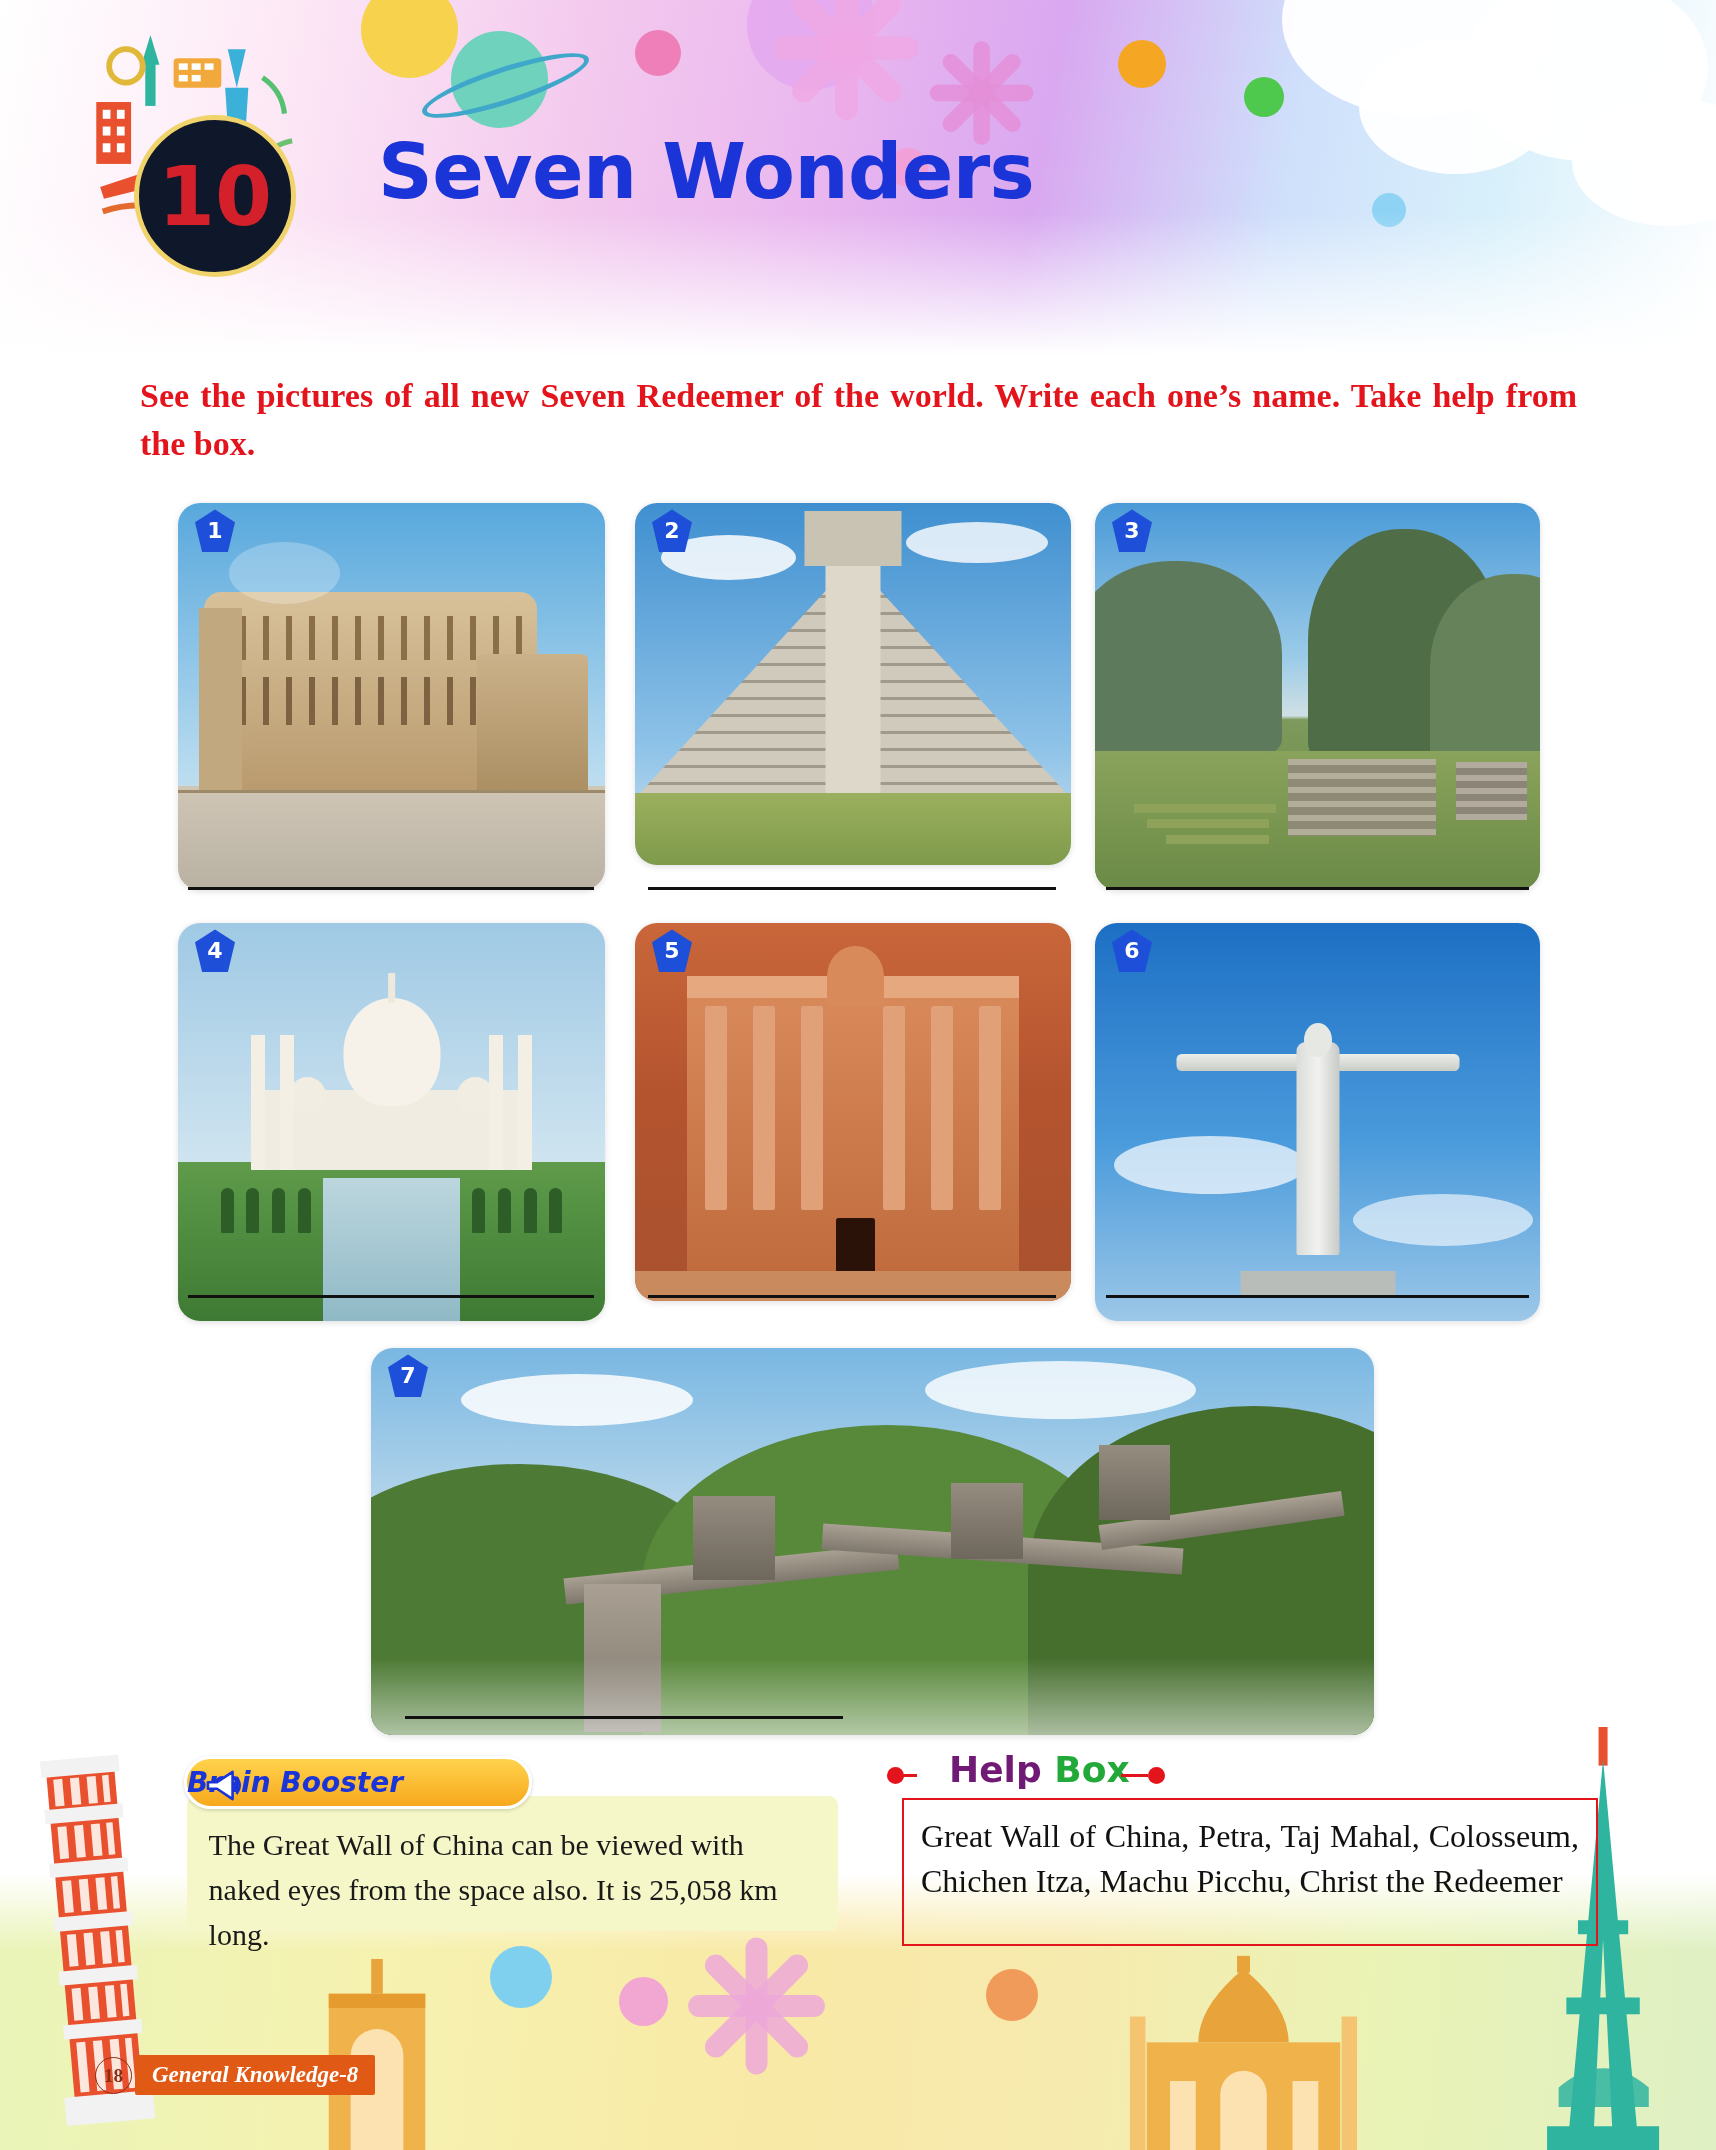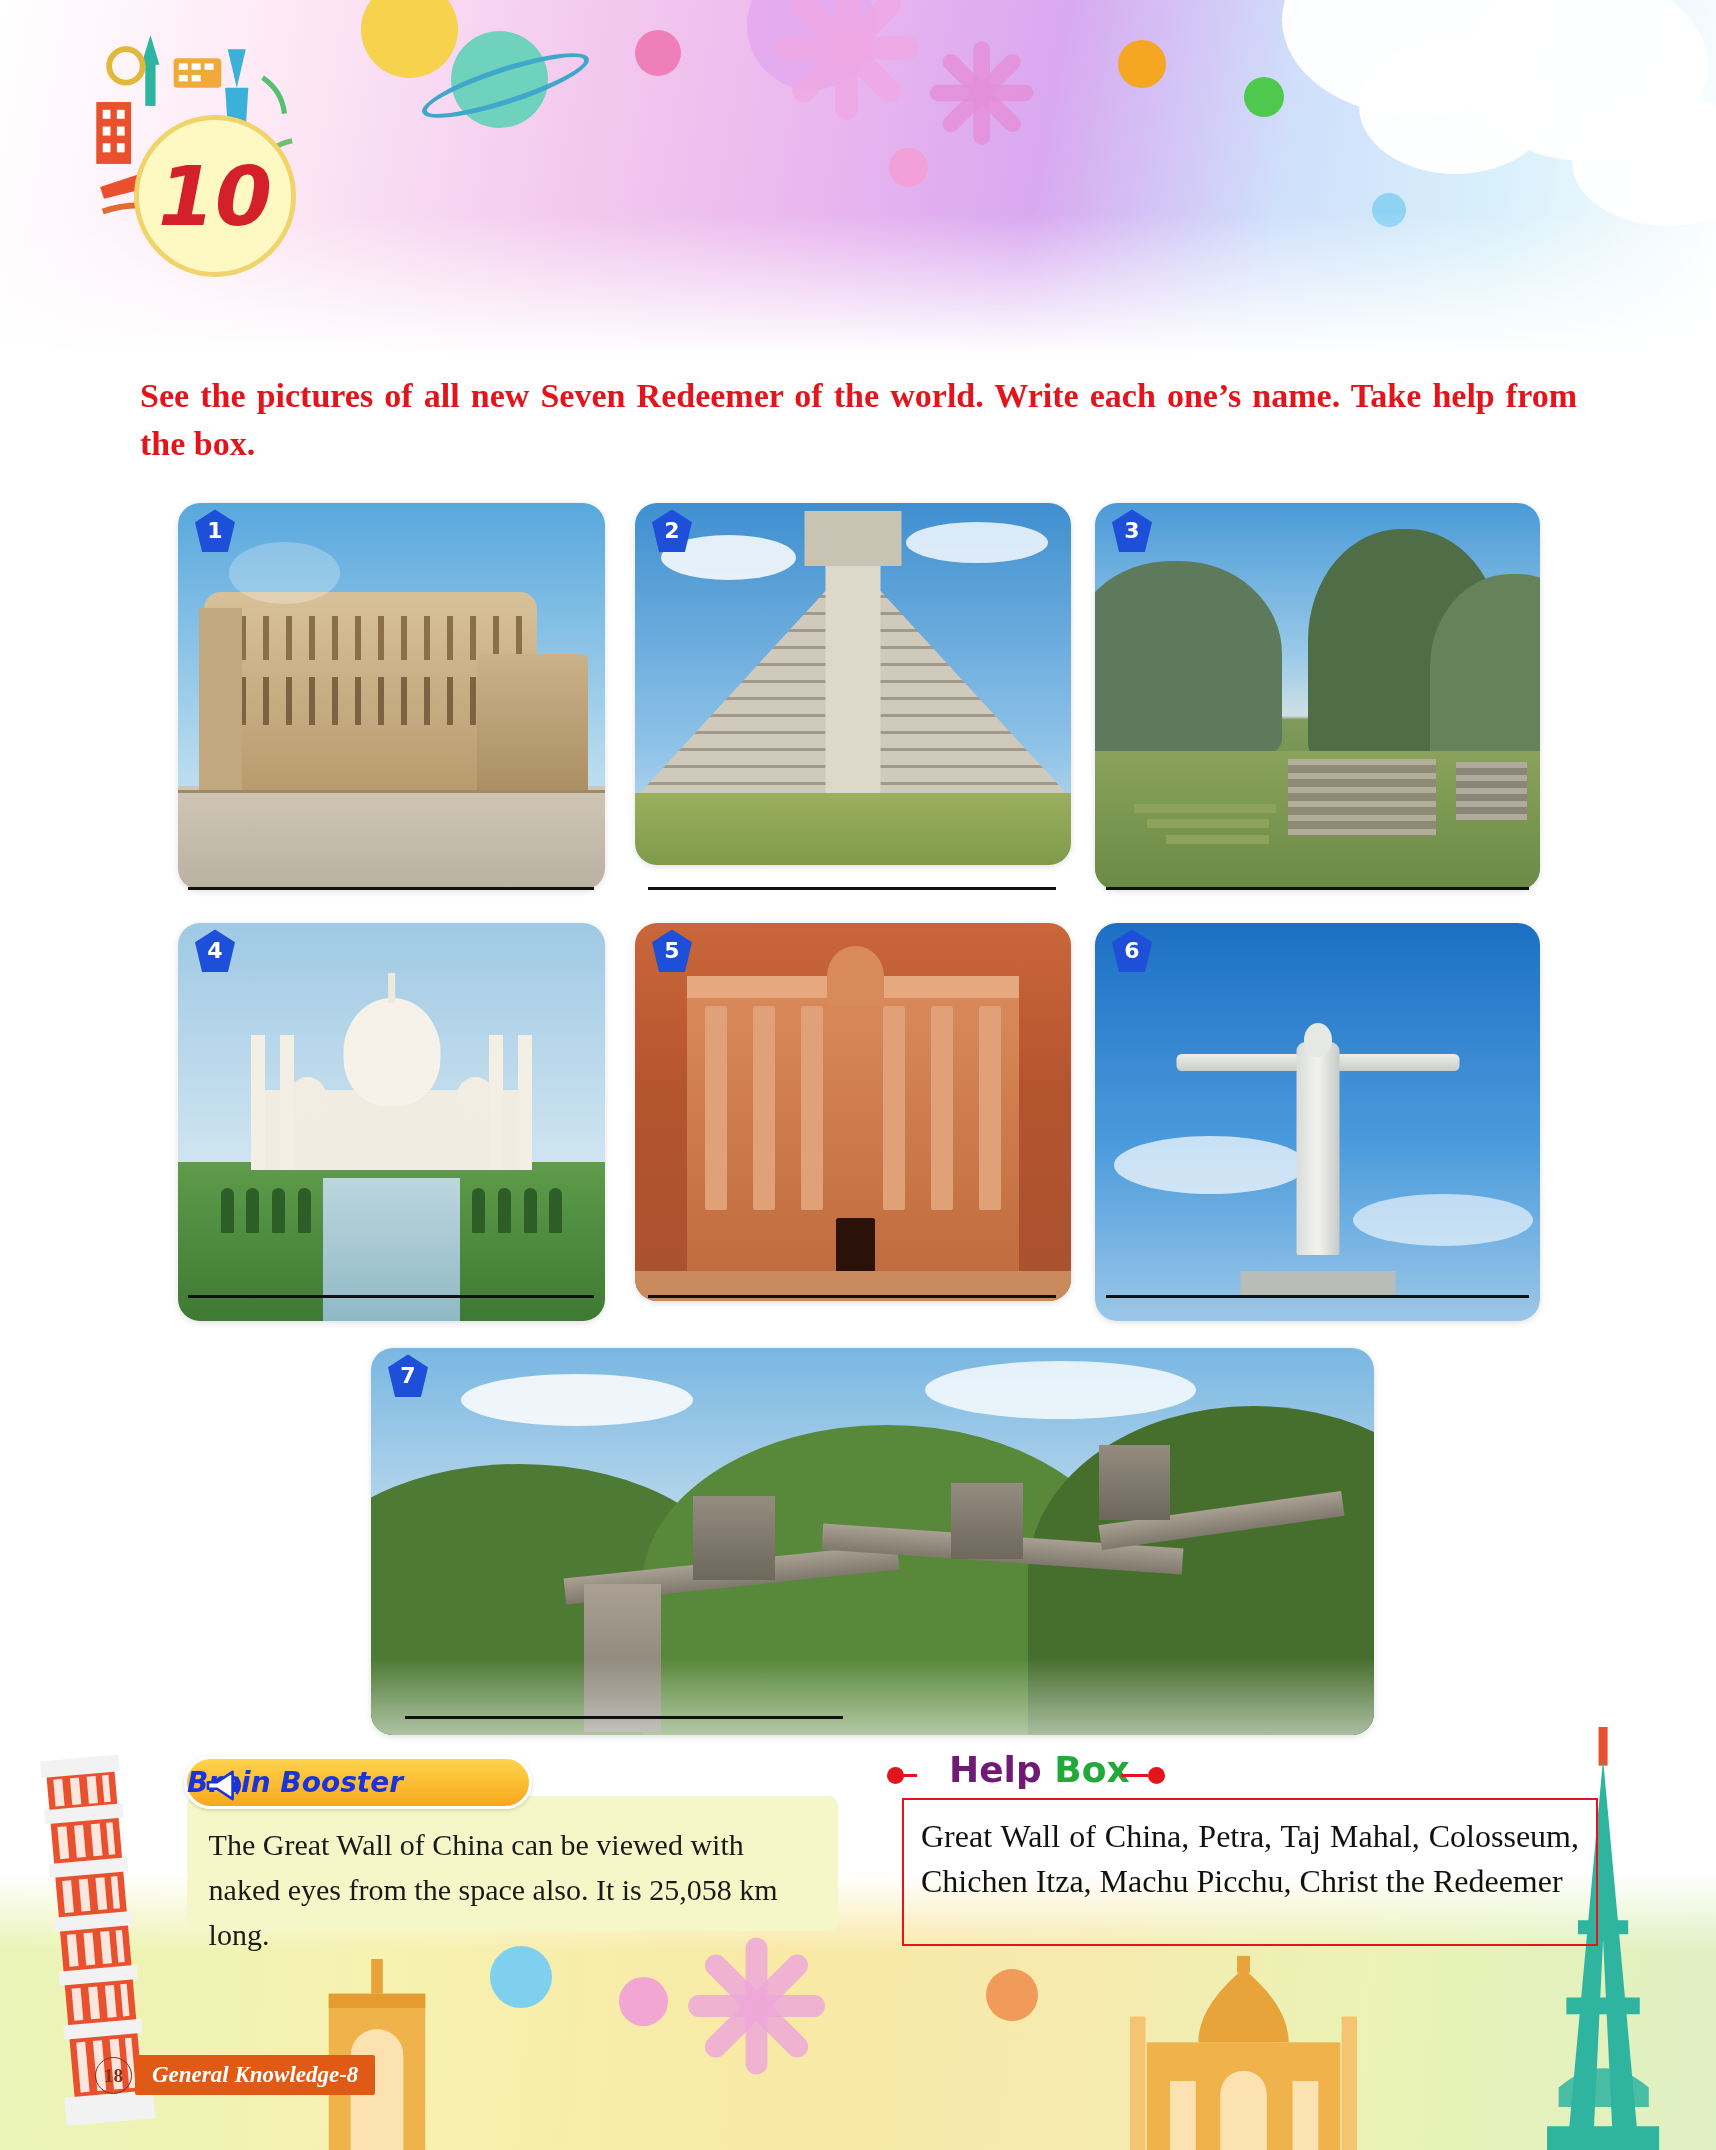--- a/index.html
+++ b/index.html
@@ -65,29 +65,28 @@
     width: 1716px; height: 77px;
     background: linear-gradient(to bottom, #ffffff 0%, rgba(255,255,255,0) 100%);
   }
 
   
   .chapter-badge {
     position: absolute;
     left: 134px; top: 115px;
     width: 162px; height: 162px;
     border-radius: 50%;
-    background: #fef9c3;
+    background: #0f172a;
     border: 5.8px solid #f0d36a;
     box-sizing: border-box;
     display: flex; align-items: center; justify-content: center;
     color: #d4202a;
     font-size: 82px;
     font-weight: bold;
     font-family: "DejaVu Sans", sans-serif;
-    font-style: italic;
   }
   .chapter-title {
     position: absolute;
     left: 378px; top: 126px;
     width: 966px;
     color: #1a34d8;
     font-size: 76px;
     font-weight: bold;
     line-height: 1.22;
     letter-spacing: -0.6px;
@@ -366,20 +365,21 @@
   <rect x="234" y="238" width="12" height="9" fill="#fff"></rect>
   <path d="M286 170 l46 16 l-8 18 l-44 -18 Z" fill="#6dc06d"></path>
   <path d="M300 214 q22 -30 54 -36" stroke="#6dc06d" stroke-width="8" fill="none"></path>
   <path d="M60 288 q44 -16 96 -6" stroke="#e36b2e" stroke-width="9" fill="none"></path>
   <path d="M308 80 q30 20 34 56" stroke="#55c06f" stroke-width="8" fill="none"></path>
 </svg>
 
 <div class="chapter-badge">10</div>
 
 <div class="chapter-title">
+  <div>Seven Wonders</div>
 </div>
 
 <div class="instruction">See the pictures of all new Seven Redeemer of the world. Write each one’s name. Take help from the box.</div>
 
 <div class="card" style="left:178px; top:503px; width:427px; height:387px;">
   <div class="photo">
     <div class="sky" style="background:linear-gradient(to bottom,#58a8dd,#b9dcef 70%,#e7e2d4 100%);"></div>
     <div class="colo-ground"></div>
     <div class="colo-body"></div>
     <div class="colo-right"></div>

